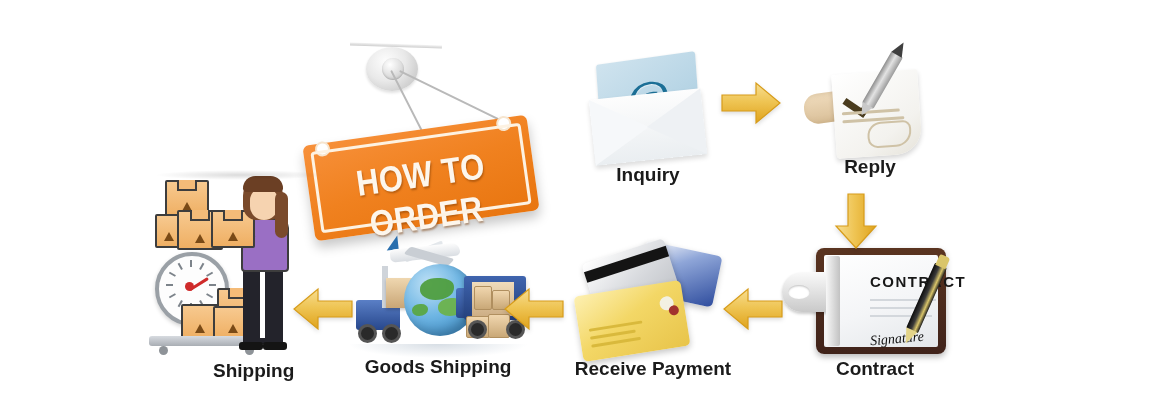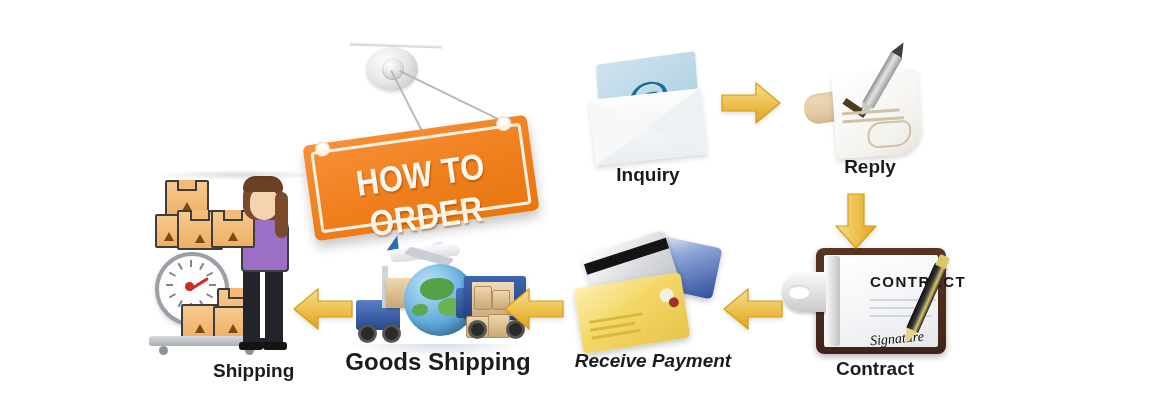--- a/index.html
+++ b/index.html
@@ -178,21 +178,21 @@
     content:"";position:absolute;left:0;bottom:-14px;width:0;height:0;
     border-left:6.5px solid transparent;border-right:6.5px solid transparent;
     border-top:15px solid #e3d489;
   }
   .cpen:after{
     content:"";position:absolute;left:1px;top:-10px;width:11px;height:12px;
     background:#d9c56a;border-radius:3px 3px 0 0;
   }
 
   
-  #payment{left:578px;top:238px;width:150px;height:120px;font-style:italic;}
+  #payment{left:578px;top:246px;width:150px;height:120px;}
   .card{position:absolute;border-radius:5px;box-shadow:0 3px 6px rgba(0,0,0,.22);}
   .card-silver{
     left:10px;top:4px;width:86px;height:56px;
     background:linear-gradient(150deg,#ffffff,#d8dade 55%,#bfc2c7);
     transform:rotate(-18deg);
   }
   .card-silver .stripe{position:absolute;left:0;right:0;top:8px;height:11px;background:#141414;}
   .card-blue{
     left:62px;top:2px;width:78px;height:52px;
     background:linear-gradient(150deg,#ffffff 0%,#8fa6d8 38%,#2f4d9e 100%);
@@ -425,21 +425,21 @@
       <div class="truck-box"></div>
       <div class="truck-open"></div>
       <div class="sbox" style="left:126px;top:42px;width:16px;height:22px;"></div>
       <div class="sbox" style="left:144px;top:46px;width:16px;height:18px;"></div>
       <div class="sbox" style="left:118px;top:72px;width:22px;height:20px;"></div>
       <div class="sbox" style="left:140px;top:70px;width:20px;height:22px;"></div>
       <div class="wheel" style="left:120px;top:76px;"></div>
       <div class="wheel" style="left:158px;top:76px;"></div>
       <div class="ship-ground"></div>
     </div>
-    <div class="label" style="top:104px;font-size:24px;">Goods Shipping</div>
+    <div class="label" style="top:112px;font-size:19px;">Goods Shipping</div>
   </div>
 
   <div class="node" id="received">
     <div class="art">
 
       <div class="cbox" style="left:10px;top:4px;width:40px;height:34px;">
         <div class="tape"></div>
           <div class="glyph"></div>
       </div>
       <div class="cbox" style="left:0px;top:38px;width:24px;height:30px;">

